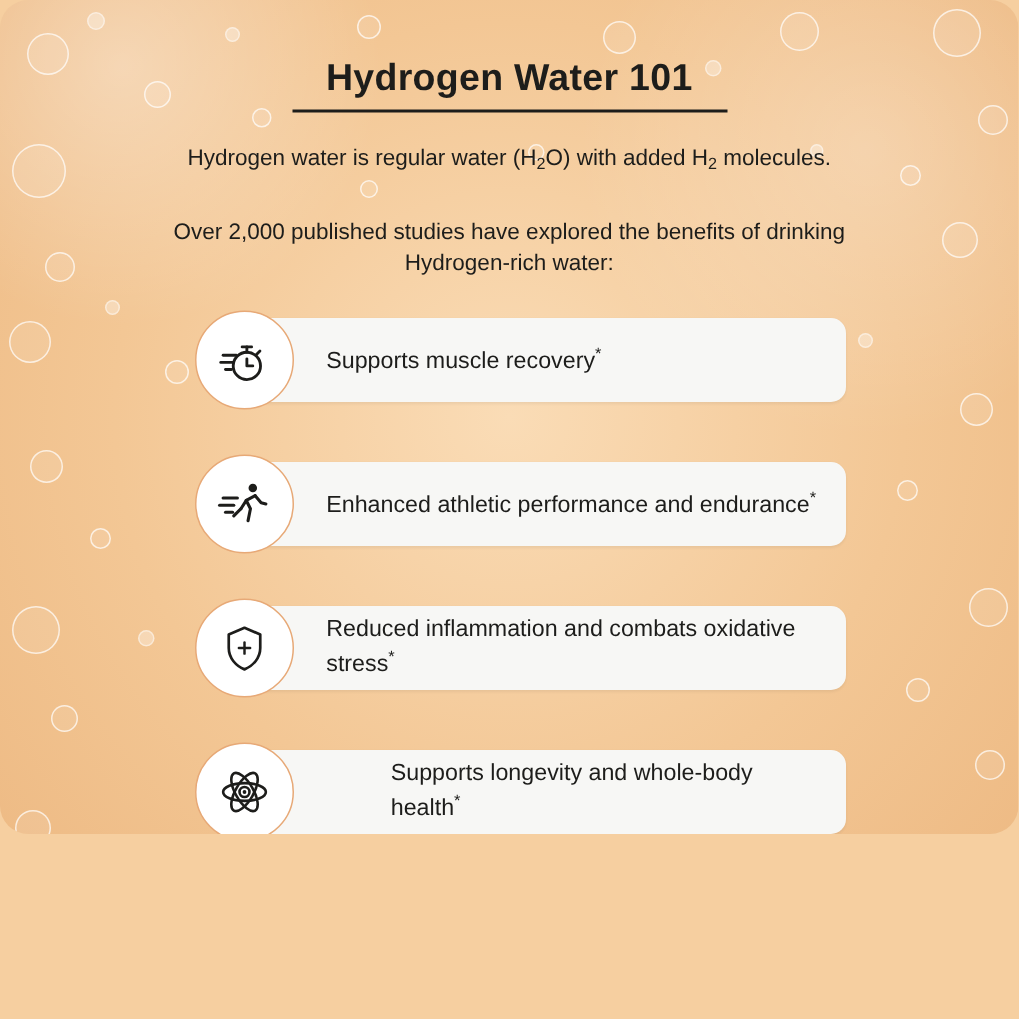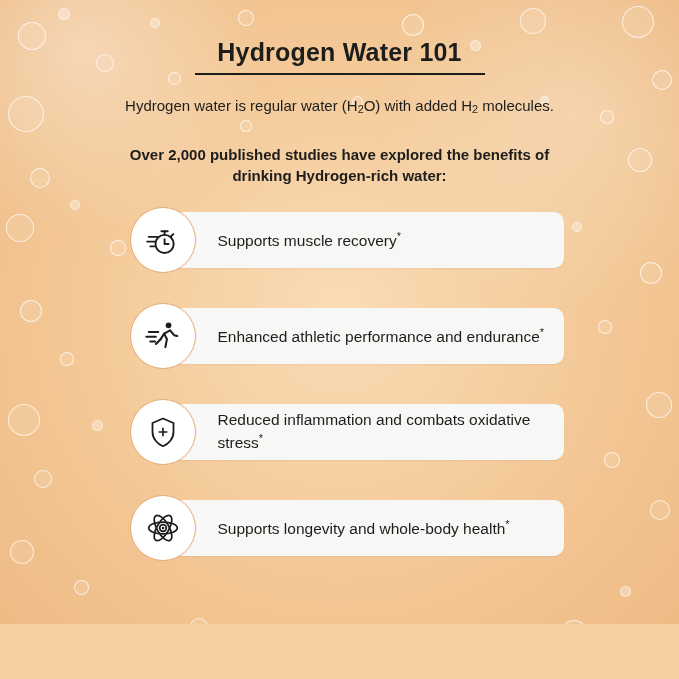--- a/index.html
+++ b/index.html
@@ -9,26 +9,27 @@
   body {
     width: 679px;
     height: 679px;
     font-family: "Liberation Sans", sans-serif;
     background: #f6cfa0;
     overflow: hidden;
   }
   #page {
     position: relative;
     width: 679px;
-    height: 624px;
+    height: 556px;
     background:
       radial-gradient(circle at 12% 8%, rgba(255,255,255,0.35) 0%, rgba(255,255,255,0) 22%),
       radial-gradient(circle at 85% 18%, rgba(255,255,255,0.25) 0%, rgba(255,255,255,0) 26%),
       radial-gradient(circle at 50% 50%, #fadcb6 0%, #f3c795 60%, #eebb85 100%);
     overflow: hidden;
+    border-radius: 19px;
   }
   
   #bubbles {
     position: absolute;
     inset: 0;
     pointer-events: none;
   }
   .bub {
     position: absolute;
     border-radius: 50%;
@@ -70,21 +71,20 @@
     margin: 20px auto 0 auto;
     max-width: 600px;
   }
   .intro.p2 {
     margin-top: 20px;
     max-width: 600px;
   }
   .intro.p3 {
     margin-top: 26px;
     max-width: 470px;
-    font-weight: bold;
   }
   .em-italic {
     font-style: italic;
     font-weight: bold;
   }
   sub {
     font-size: 72%;
     vertical-align: -0.22em;
   }
   .benefits {
@@ -92,21 +92,21 @@
     width: 420px;
     position: relative;
   }
   .benefit-row {
     position: relative;
     height: 64px;
     margin-bottom: 32px;
     display: flex;
     align-items: center;
   }
-  .benefit-row:last-child { margin-bottom: 0; }
+  .benefit-row:last-child { margin-bottom: 0; gap: 43px; }
   .pill {
     position: absolute;
     left: 36px;
     right: -14px;
     top: 4px;
     bottom: 4px;
     background: #f7f7f5;
     border-radius: 10px;
     box-shadow: 0 1px 2px rgba(0,0,0,0.06);
   }

